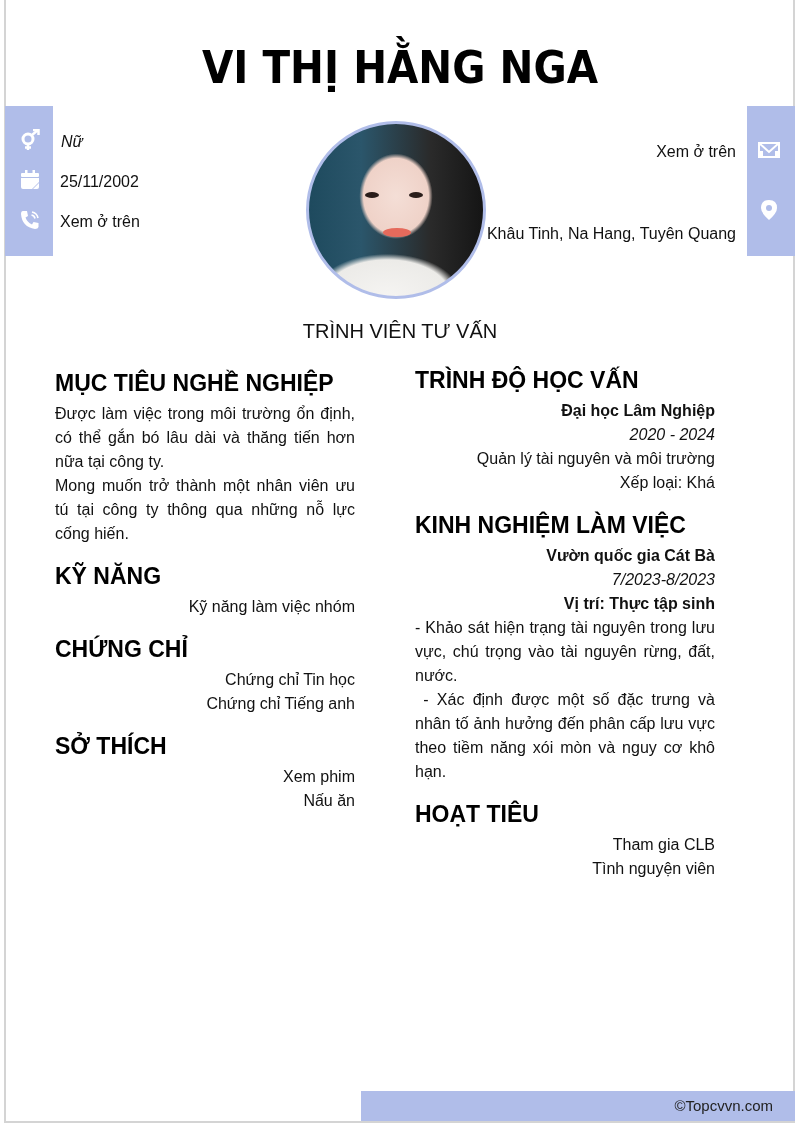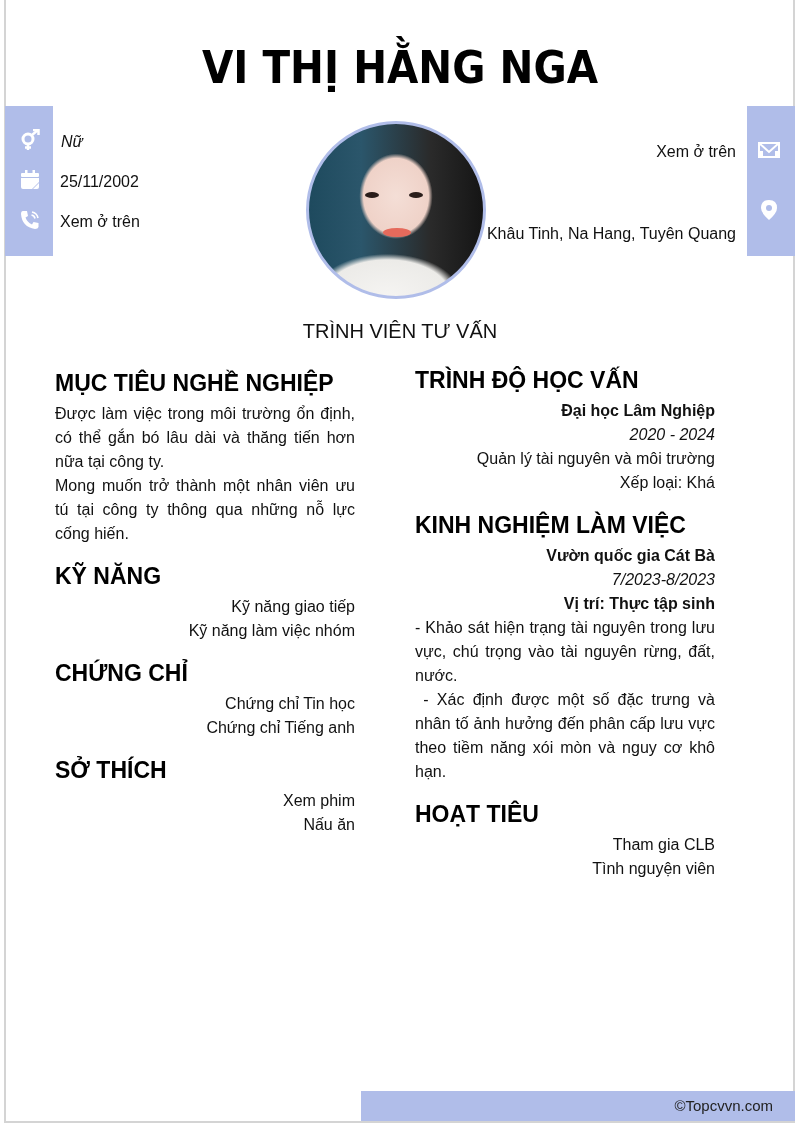--- a/index.html
+++ b/index.html
@@ -95,21 +95,20 @@
 <div class="job">TRÌNH VIÊN TƯ VẤN</div>
 
 <div class="col l">
   <div class="sec">
     <div class="sec-title">MỤC TIÊU NGHỀ NGHIỆP</div>
     <div class="line just">Được làm việc trong môi trường ổn định, có thể gắn bó lâu dài và thăng tiến hơn nữa tại công ty.</div>
     <div class="line just">Mong muốn trở thành một nhân viên ưu tú tại công ty thông qua những nỗ lực cống hiến.</div>
   </div>
   <div class="sec">
     <div class="sec-title">KỸ NĂNG</div>
-    <div class="line">Kỹ năng giao tiếp</div>
     <div class="line">Kỹ năng làm việc nhóm</div>
   </div>
   <div class="sec">
     <div class="sec-title">CHỨNG CHỈ</div>
     <div class="line">Chứng chỉ Tin học</div>
     <div class="line">Chứng chỉ Tiếng anh</div>
   </div>
   <div class="sec">
     <div class="sec-title">SỞ THÍCH</div>
     <div class="line">Xem phim</div>

